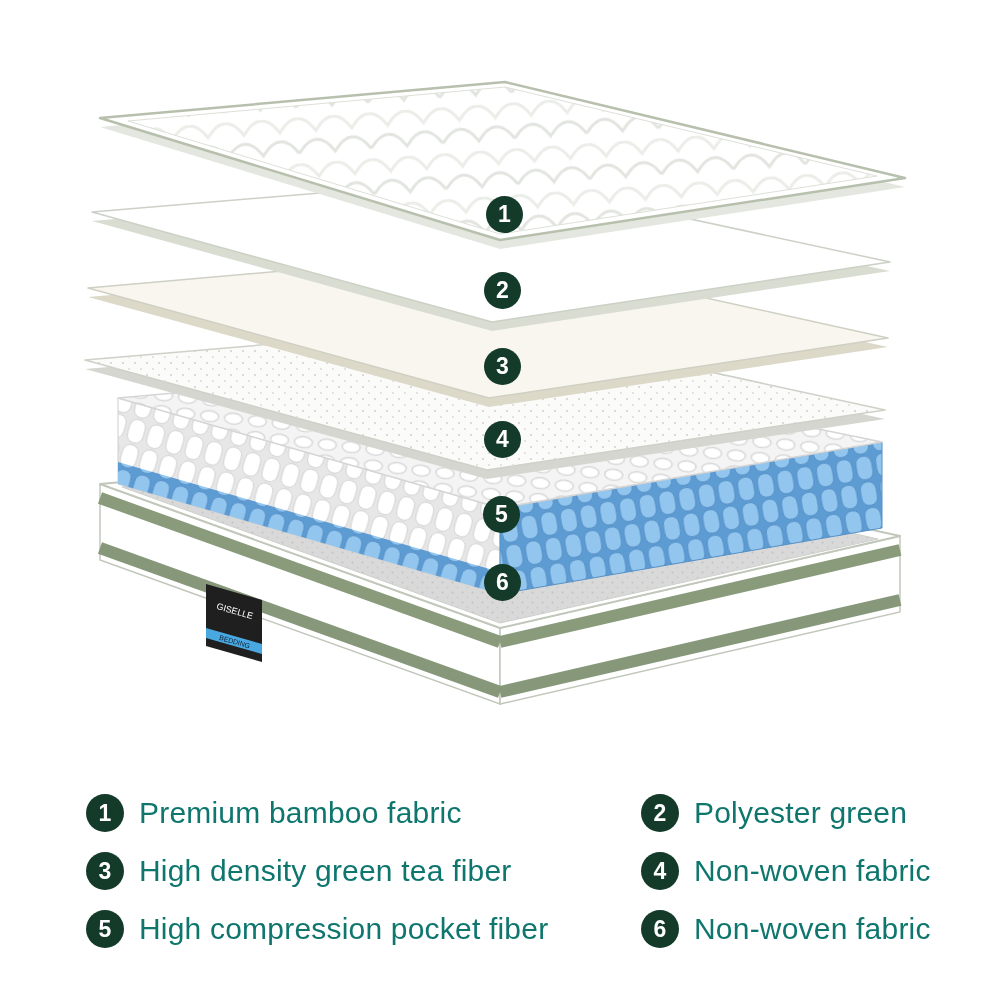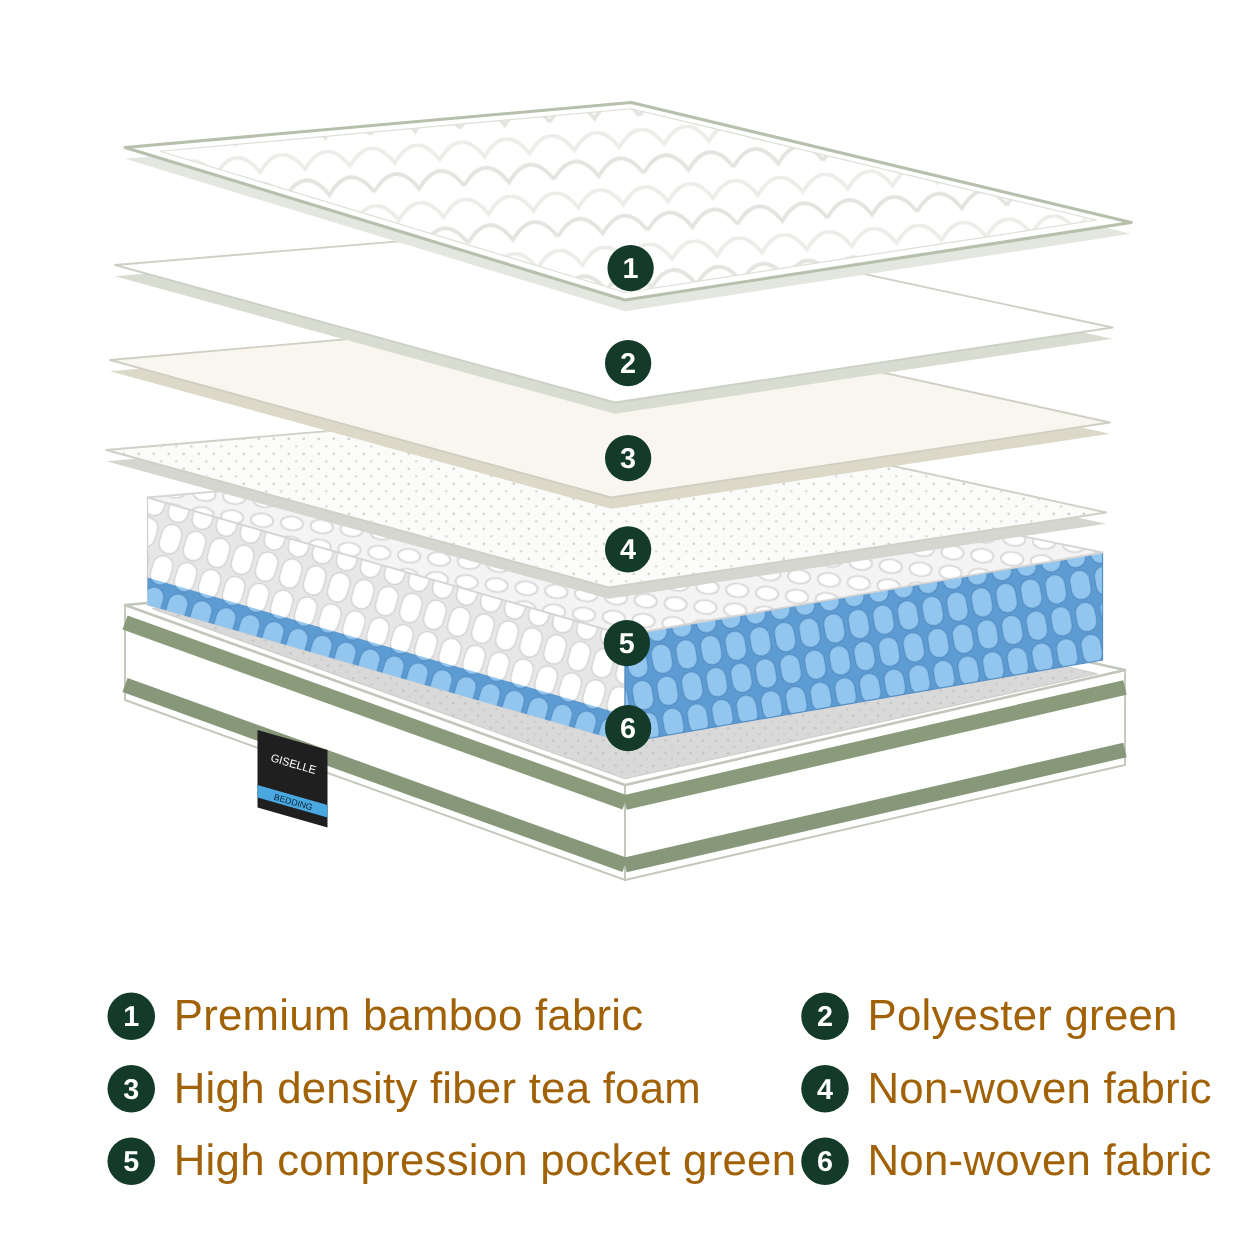--- a/index.html
+++ b/index.html
@@ -35,22 +35,22 @@
     flex: 0 0 auto;
     width: 38px; height: 38px;
     border-radius: 50%;
     background: #143a29;
     color: #ffffff;
     display: flex; align-items: center; justify-content: center;
     font-size: 23px; font-weight: bold;
     margin-right: 15px;
   }
   .legend-label {
-    font-size: 35px;
-    color: #a16207;
+    font-size: 30px;
+    color: #0f766e;
     font-weight: 500;
     letter-spacing: 0.2px;
     white-space: nowrap;
   }
 </style>
 </head>
 <body>
 
 <div class="stage">
 
@@ -152,30 +152,30 @@
         <span class="legend-badge">1</span>
         <span class="legend-label">Premium bamboo fabric</span>
       </div>
       <div class="legend-item">
         <span class="legend-badge">2</span>
         <span class="legend-label">Polyester green</span>
       </div>
 
       <div class="legend-item">
         <span class="legend-badge">3</span>
-        <span class="legend-label">High density fiber tea foam</span>
+        <span class="legend-label">High density green tea fiber</span>
       </div>
       <div class="legend-item">
         <span class="legend-badge">4</span>
         <span class="legend-label">Non-woven fabric</span>
       </div>
 
       <div class="legend-item">
         <span class="legend-badge">5</span>
-        <span class="legend-label">High compression pocket green</span>
+        <span class="legend-label">High compression pocket fiber</span>
       </div>
       <div class="legend-item">
         <span class="legend-badge">6</span>
         <span class="legend-label">Non-woven fabric</span>
       </div>
 
     </div>
   </div>
 
 </div>

